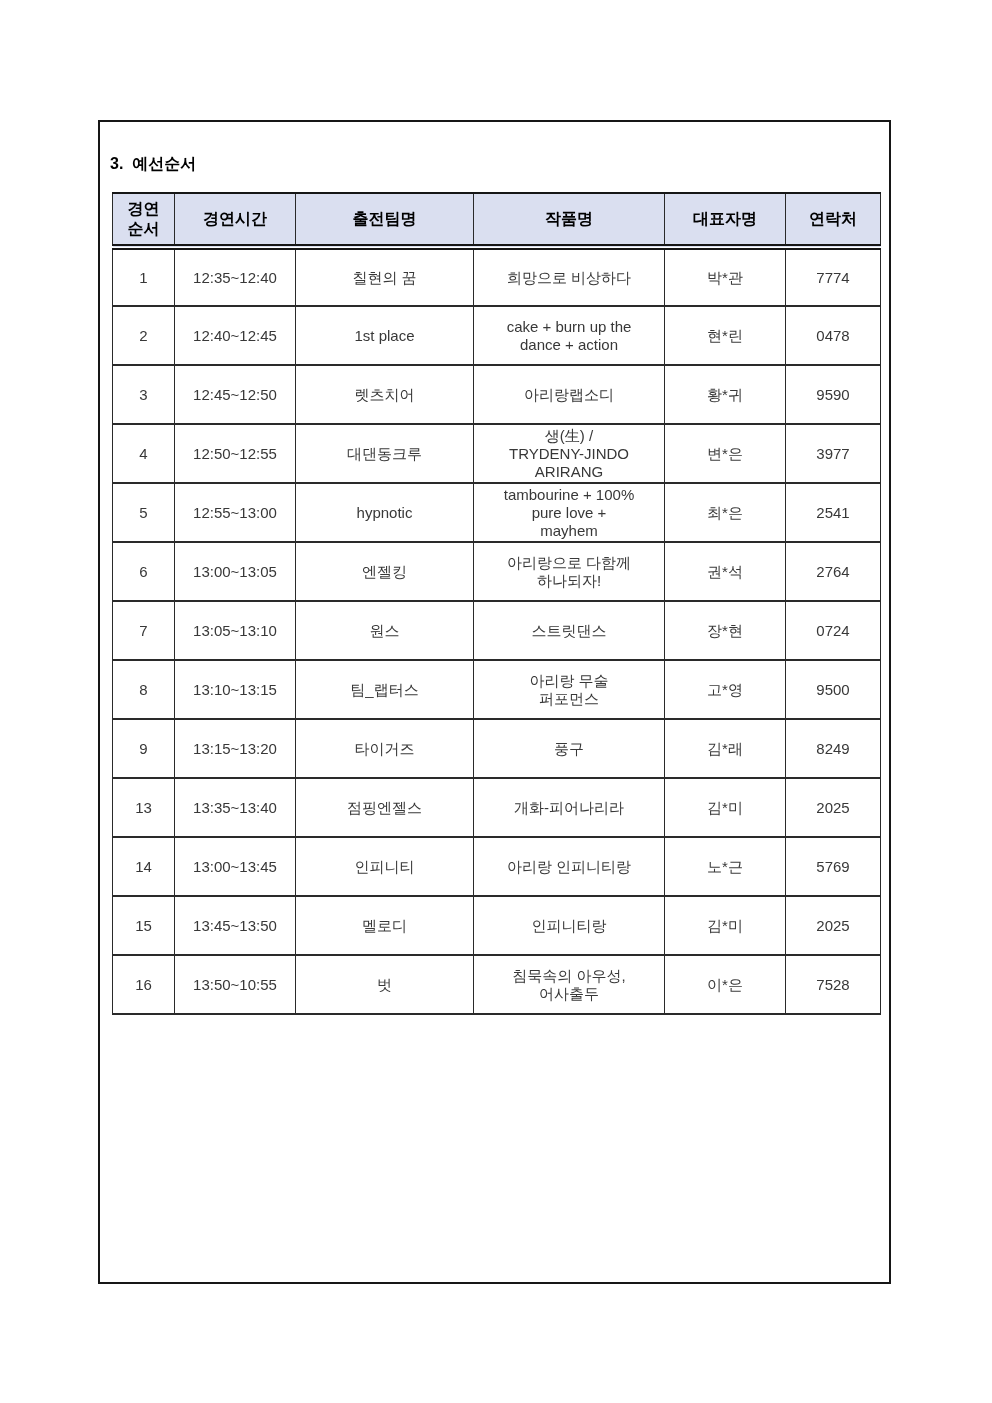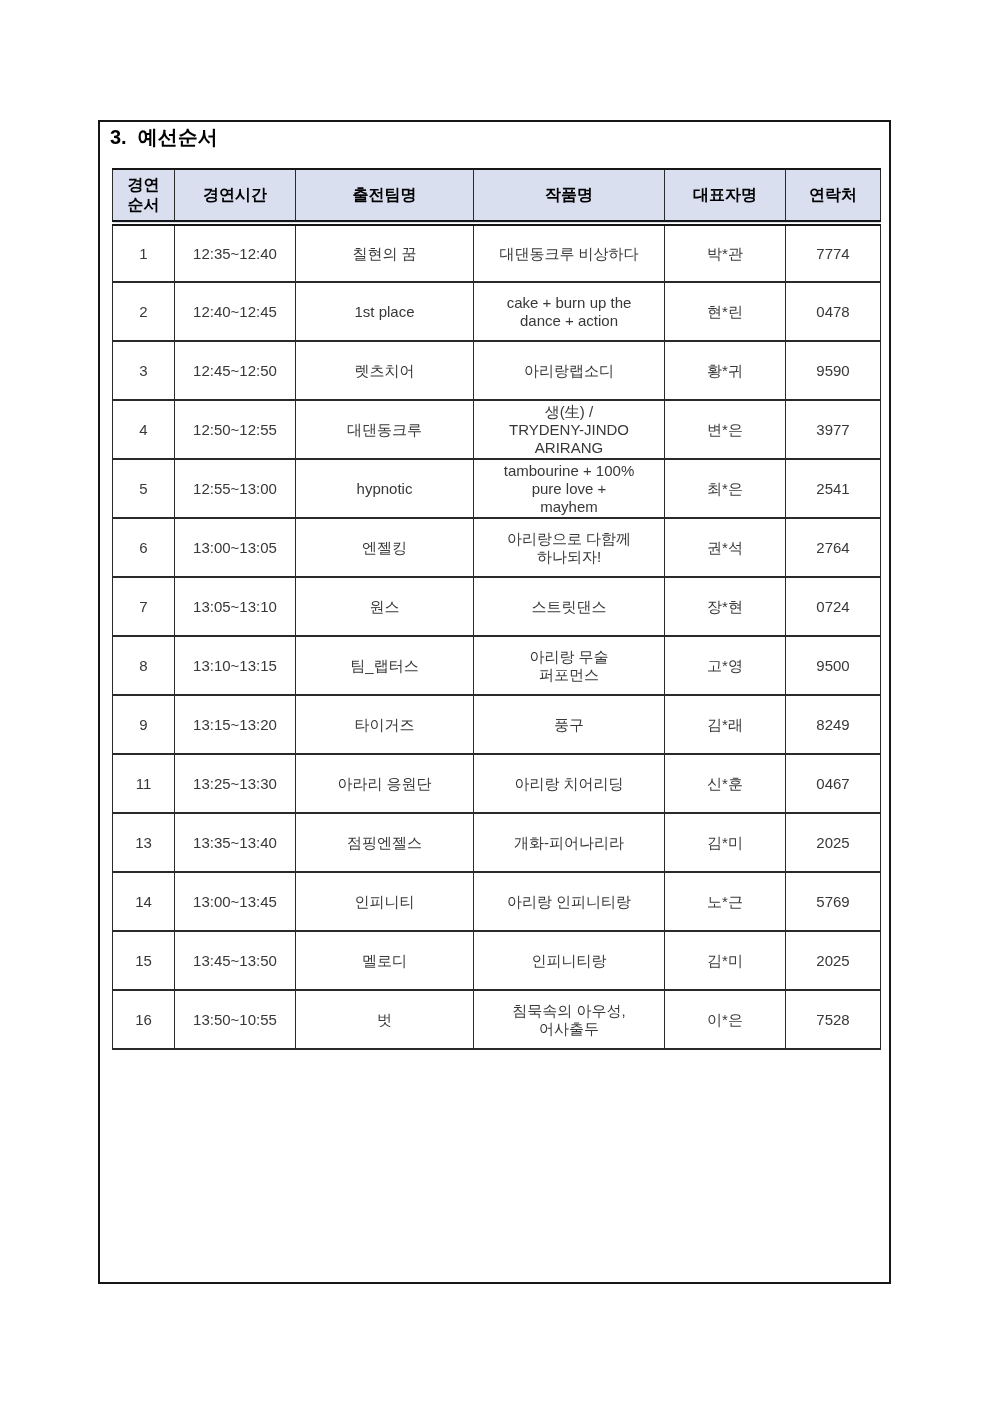--- a/index.html
+++ b/index.html
@@ -19,22 +19,22 @@
     position: absolute;
     left: 98px;
     top: 120px;
     width: 793px;
     height: 1164px;
     border: 2px solid #161616;
     box-sizing: border-box;
     background: #ffffff;
   }
   .section-title {
-    margin: 2px 0 0 10px;
-    font-size: 20px;
+    margin: 32px 0 0 10px;
+    font-size: 16px;
     font-weight: bold;
     color: #000000;
     white-space: pre;
   }
   table.schedule {
     border-collapse: collapse;
     table-layout: fixed;
     width: 768px;
     margin: 17px 0 0 12px;
   }
@@ -95,21 +95,21 @@
           <th>작품명</th>
           <th>대표자명</th>
           <th>연락처</th>
         </tr>
       </thead>
       <tbody>
   <tr>
     <td>1</td>
     <td>12:35~12:40</td>
     <td>칠현의 꿈</td>
-    <td>대댄동크루 비상하다</td>
+    <td>희망으로 비상하다</td>
     <td>박*관</td>
     <td>7774</td>
   </tr>
 
   <tr>
     <td>2</td>
     <td>12:40~12:45</td>
     <td>1st place</td>
     <td>cake + burn up the
 dance + action</td>
@@ -180,28 +180,20 @@
   <tr>
     <td>9</td>
     <td>13:15~13:20</td>
     <td>타이거즈</td>
     <td>풍구</td>
     <td>김*래</td>
     <td>8249</td>
   </tr>
 
 
-  <tr>
-    <td>11</td>
-    <td>13:25~13:30</td>
-    <td>아라리 응원단</td>
-    <td>아리랑 치어리딩</td>
-    <td>신*훈</td>
-    <td>0467</td>
-  </tr>
 
 
   <tr>
     <td>13</td>
     <td>13:35~13:40</td>
     <td>점핑엔젤스</td>
     <td>개화-피어나리라</td>
     <td>김*미</td>
     <td>2025</td>
   </tr>

